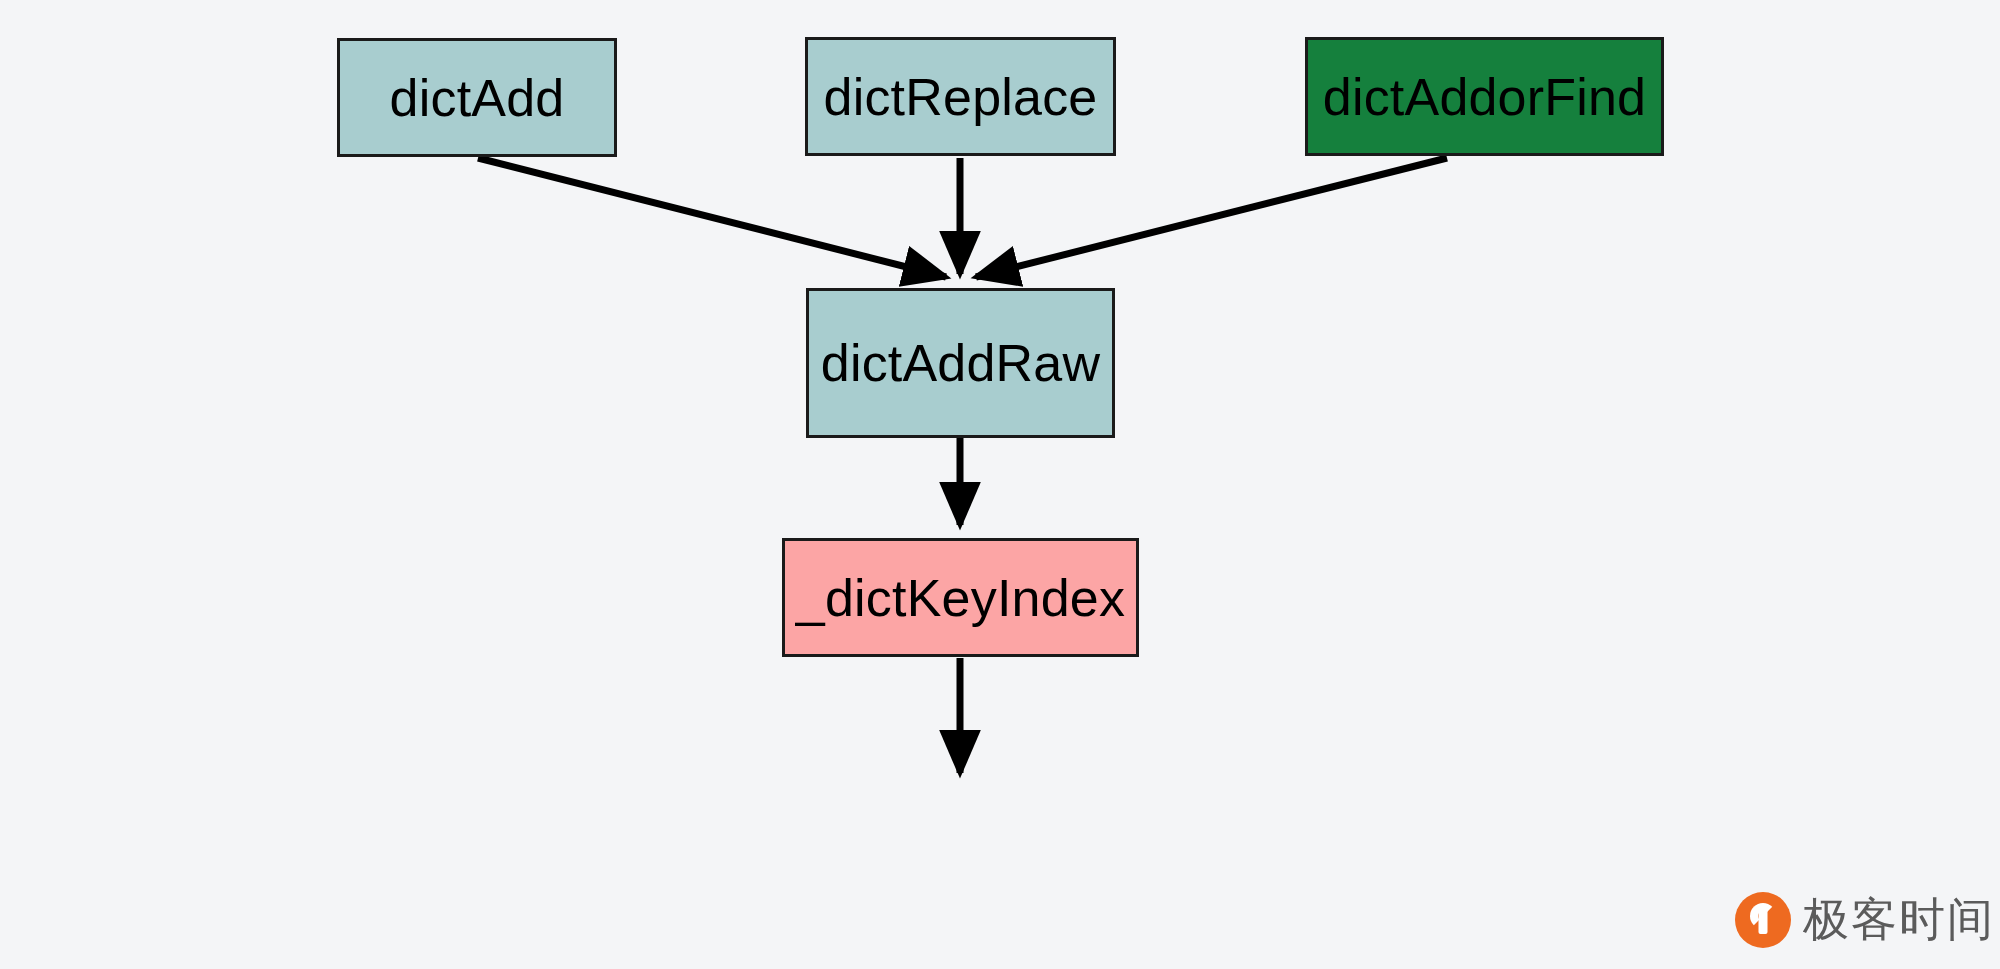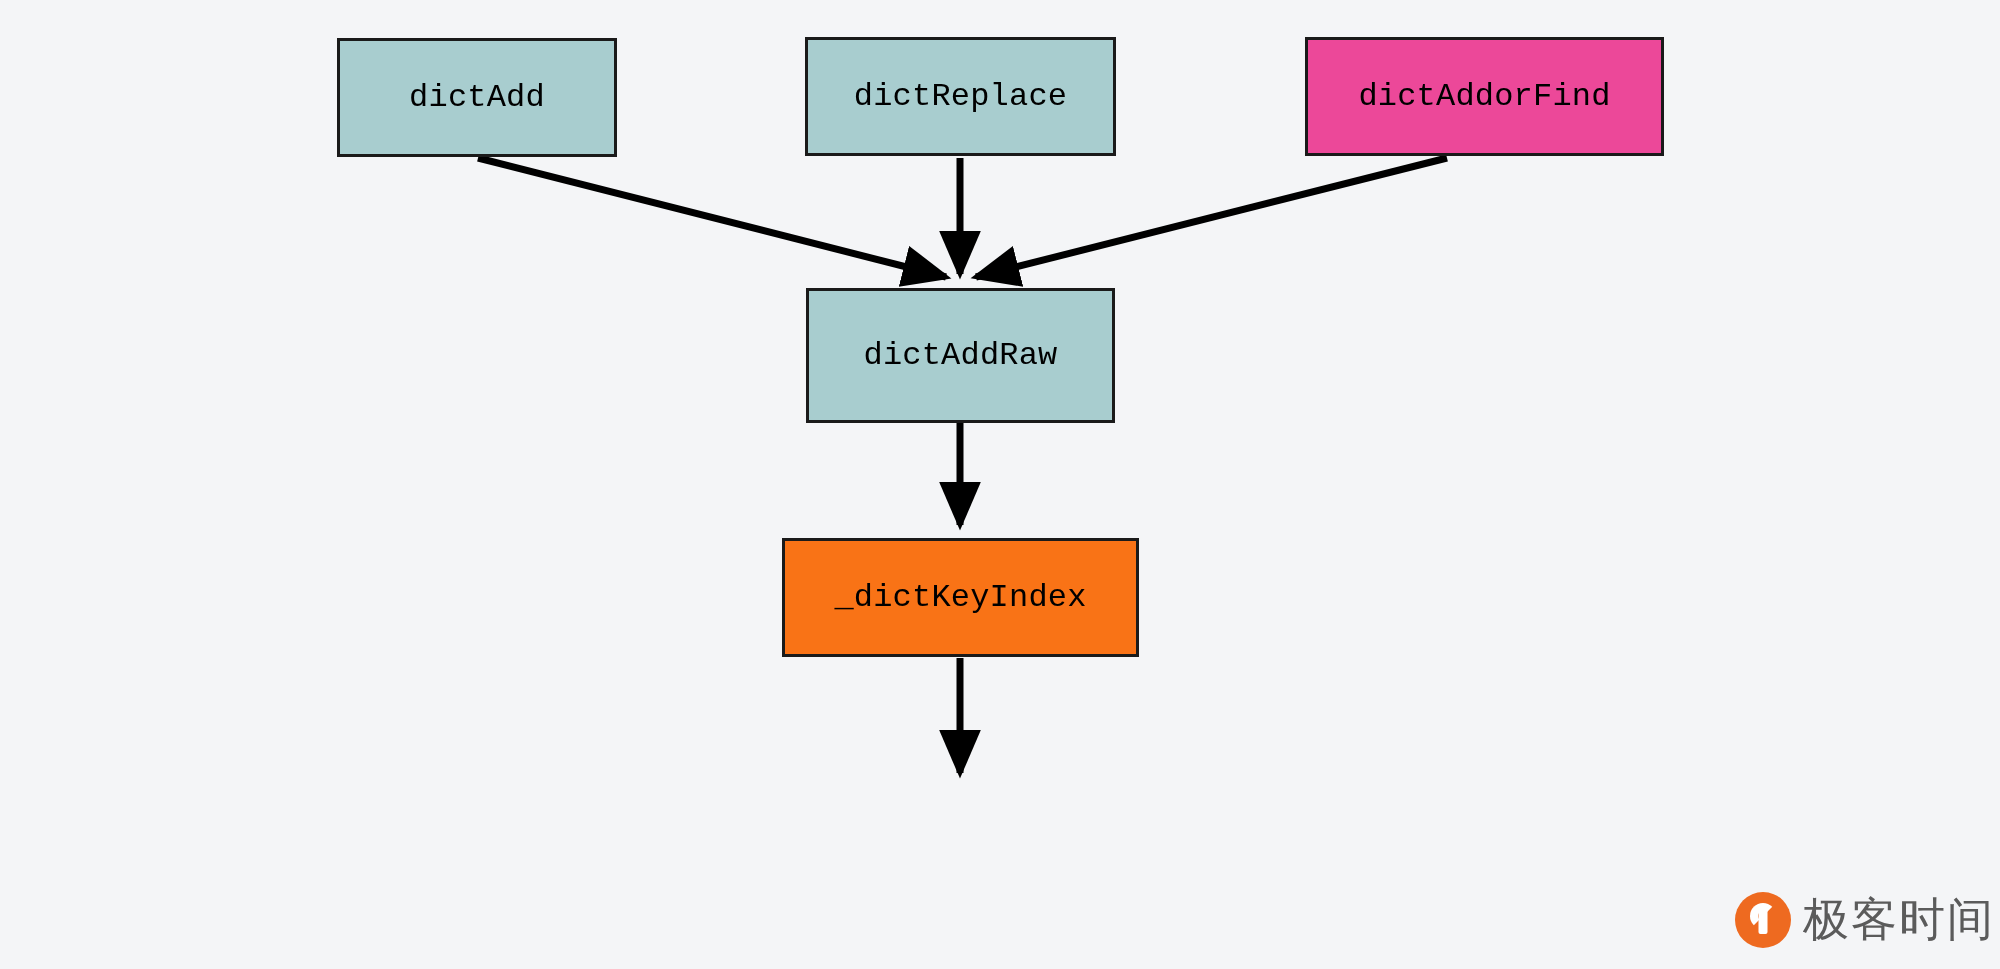--- a/index.html
+++ b/index.html
@@ -30,25 +30,24 @@
     box-sizing: border-box;
     background: #a8cdcf;
     border: 3px solid #1a1a1a;
     display: flex;
     align-items: center;
     justify-content: center;
     color: #000000;
     white-space: nowrap;
   }
   .node-label {
-    font-size: 32px;
+    font-size: 52px;
     font-weight: 400;
     letter-spacing: 0.2px;
     line-height: 1;
-    font-family: Liberation Mono, monospace;
   }
   #watermark {
     position: absolute;
     display: flex;
     align-items: center;
     gap: 12px;
   }
   #wm-logo {
     width: 56px;
     height: 56px;
@@ -114,29 +113,29 @@
   </svg>
 
   <div class="node" style="left: 337px; top: 38px; width: 280px; height: 119px; background: rgb(168, 205, 207); border-color: rgb(26, 26, 26);">
     <span class="node-label">dictAdd</span>
   </div>
 
   <div class="node" style="left: 805px; top: 37px; width: 311px; height: 119px; background: rgb(168, 205, 207); border-color: rgb(26, 26, 26); text-align: right;">
     <span class="node-label">dictReplace</span>
   </div>
 
-  <div class="node" style="left: 1305px; top: 37px; width: 359px; height: 119px; background: #ec4899; border-color: rgb(26, 26, 26);">
+  <div class="node" style="left: 1305px; top: 37px; width: 359px; height: 119px; background: #15803d; border-color: rgb(26, 26, 26);">
     <span class="node-label">dictAddorFind</span>
   </div>
 
-  <div class="node" style="left: 806px; top: 288px; width: 309px; height: 135px; background: rgb(168, 205, 207); border-color: rgb(26, 26, 26);">
+  <div class="node" style="left: 806px; top: 288px; width: 309px; height: 150px; background: rgb(168, 205, 207); border-color: rgb(26, 26, 26);">
     <span class="node-label">dictAddRaw</span>
   </div>
 
-  <div class="node" style="left: 782px; top: 538px; width: 357px; height: 119px; background: #f97316; border-color: rgb(26, 26, 26);">
+  <div class="node" style="left: 782px; top: 538px; width: 357px; height: 119px; background: #fca5a5; border-color: rgb(26, 26, 26);">
     <span class="node-label">_dictKeyIndex</span>
   </div>
 
 
   <div id="watermark" style="left: 1735px; top: 892px;">
     <div id="wm-logo" style="background: rgb(238, 106, 32);"></div>
     <div id="wm-text">极客时间</div>
   </div>
 
 </div>

